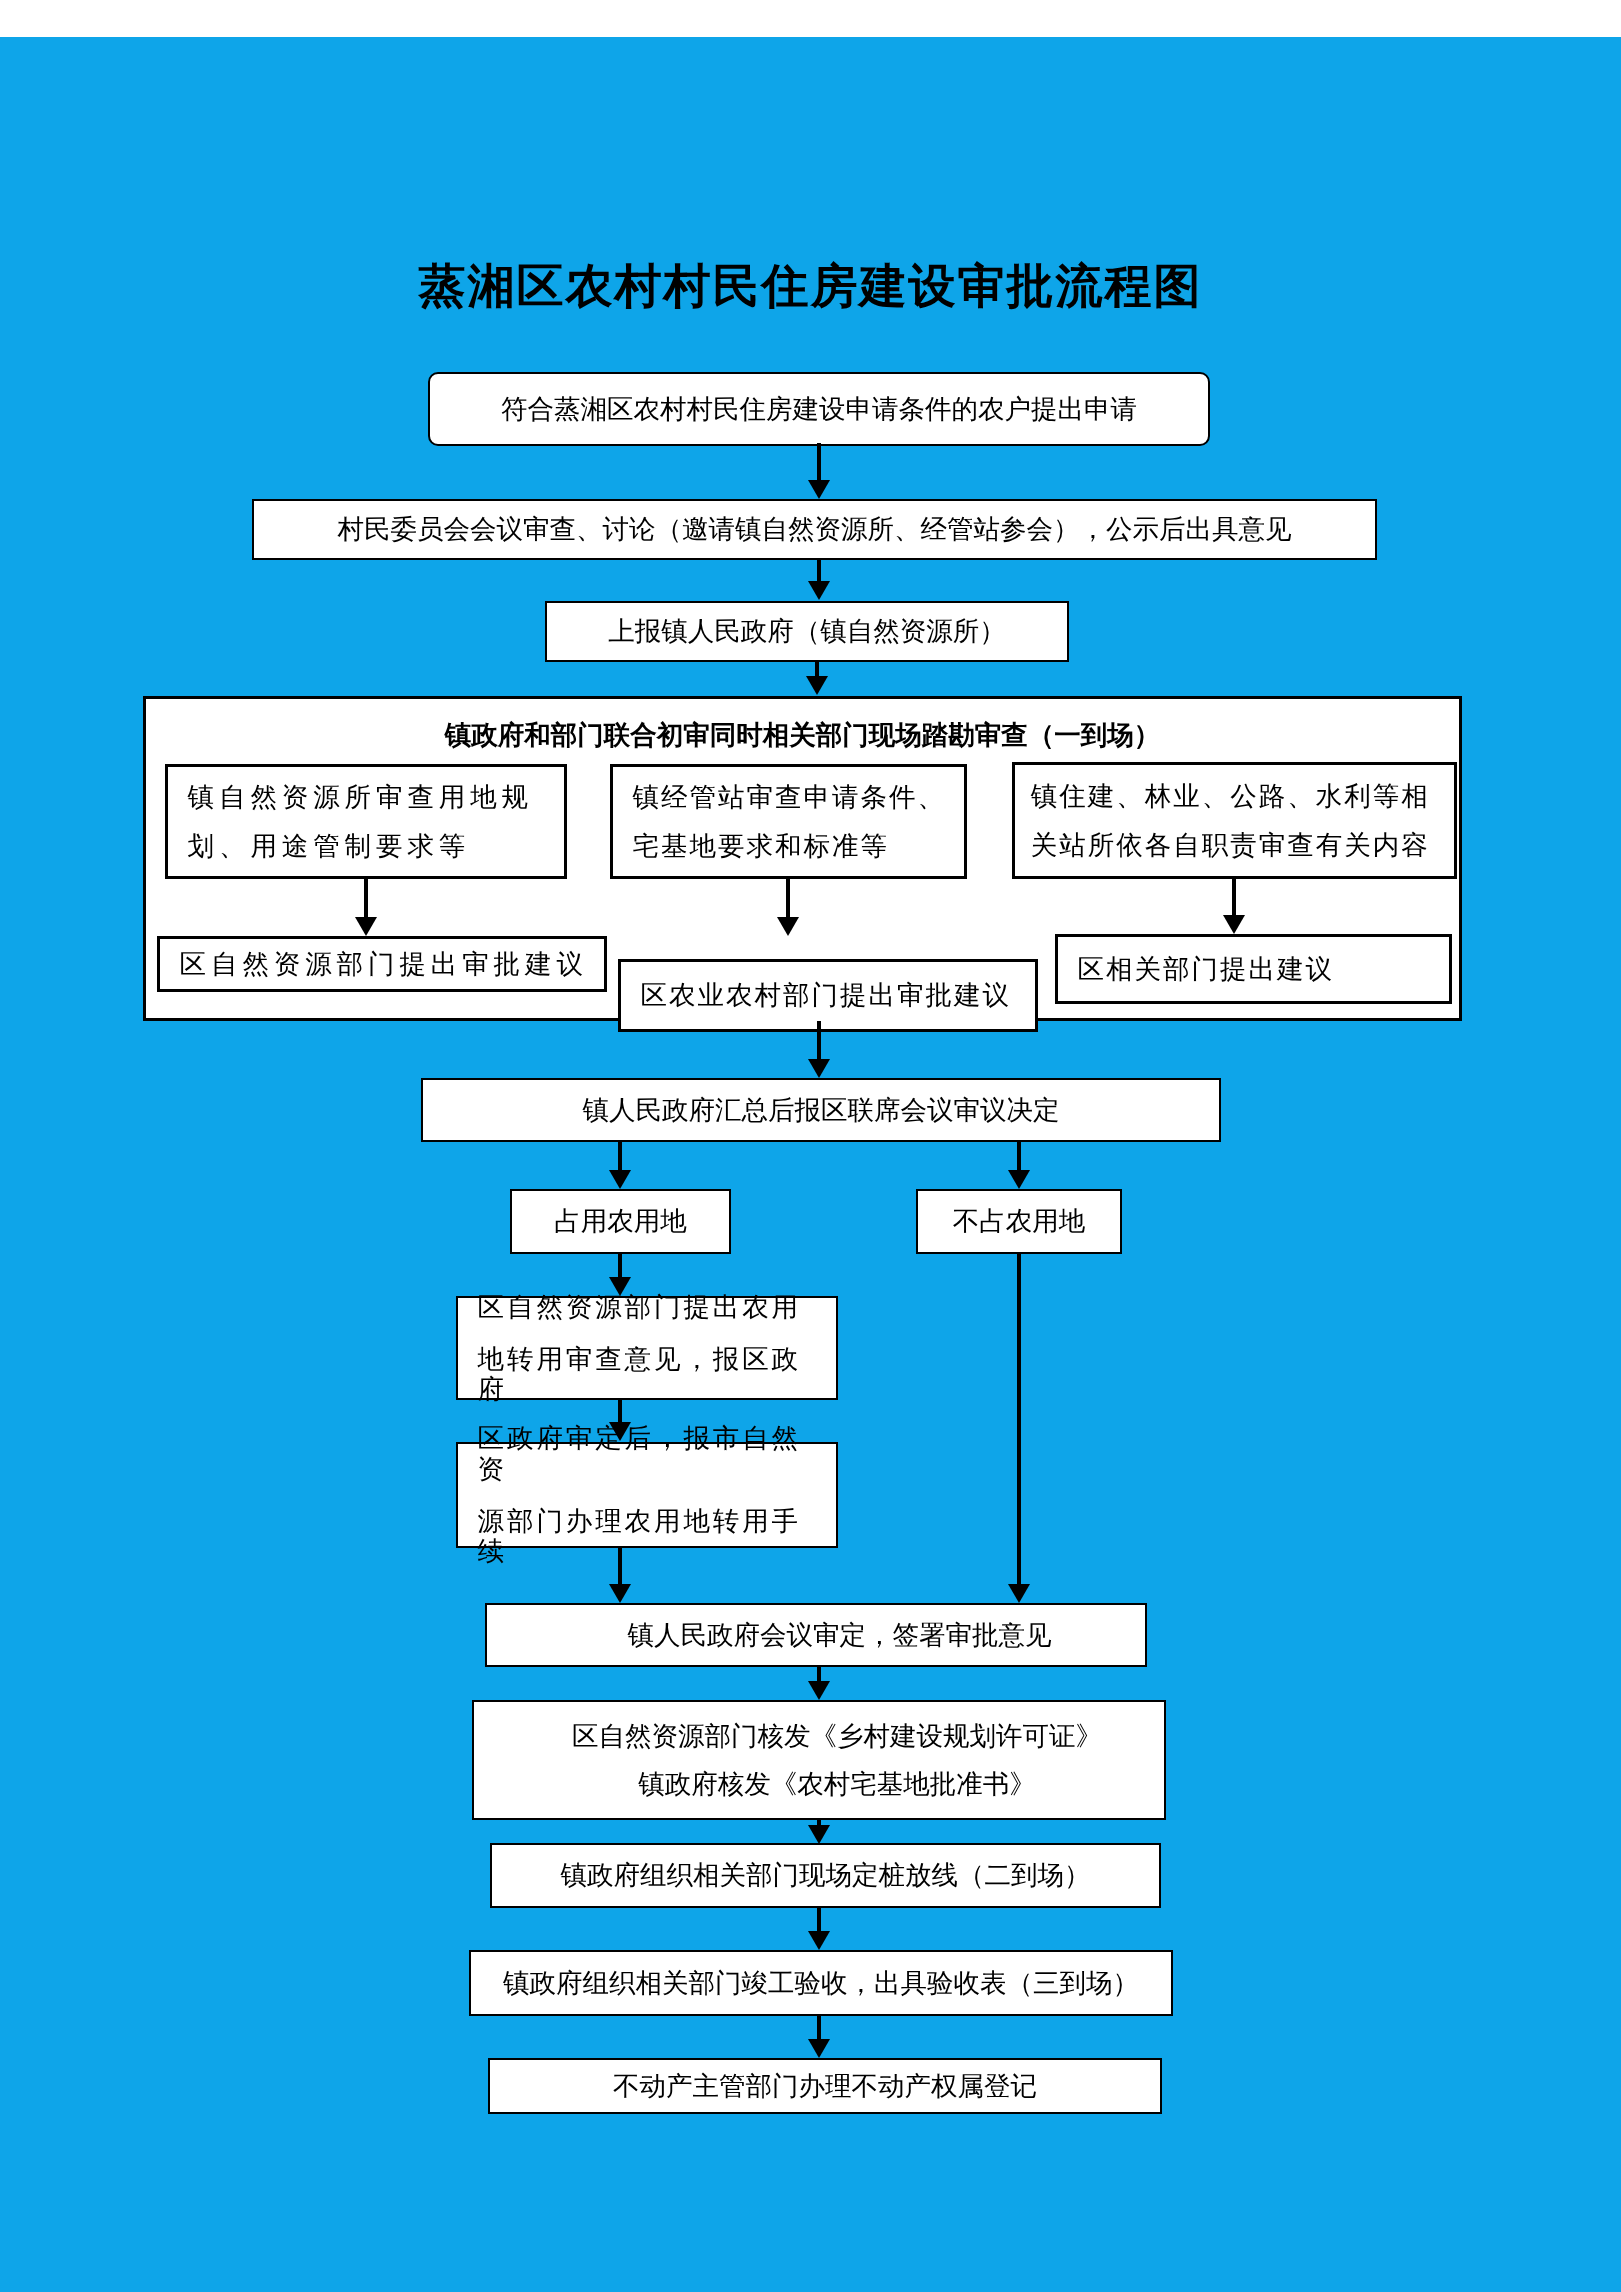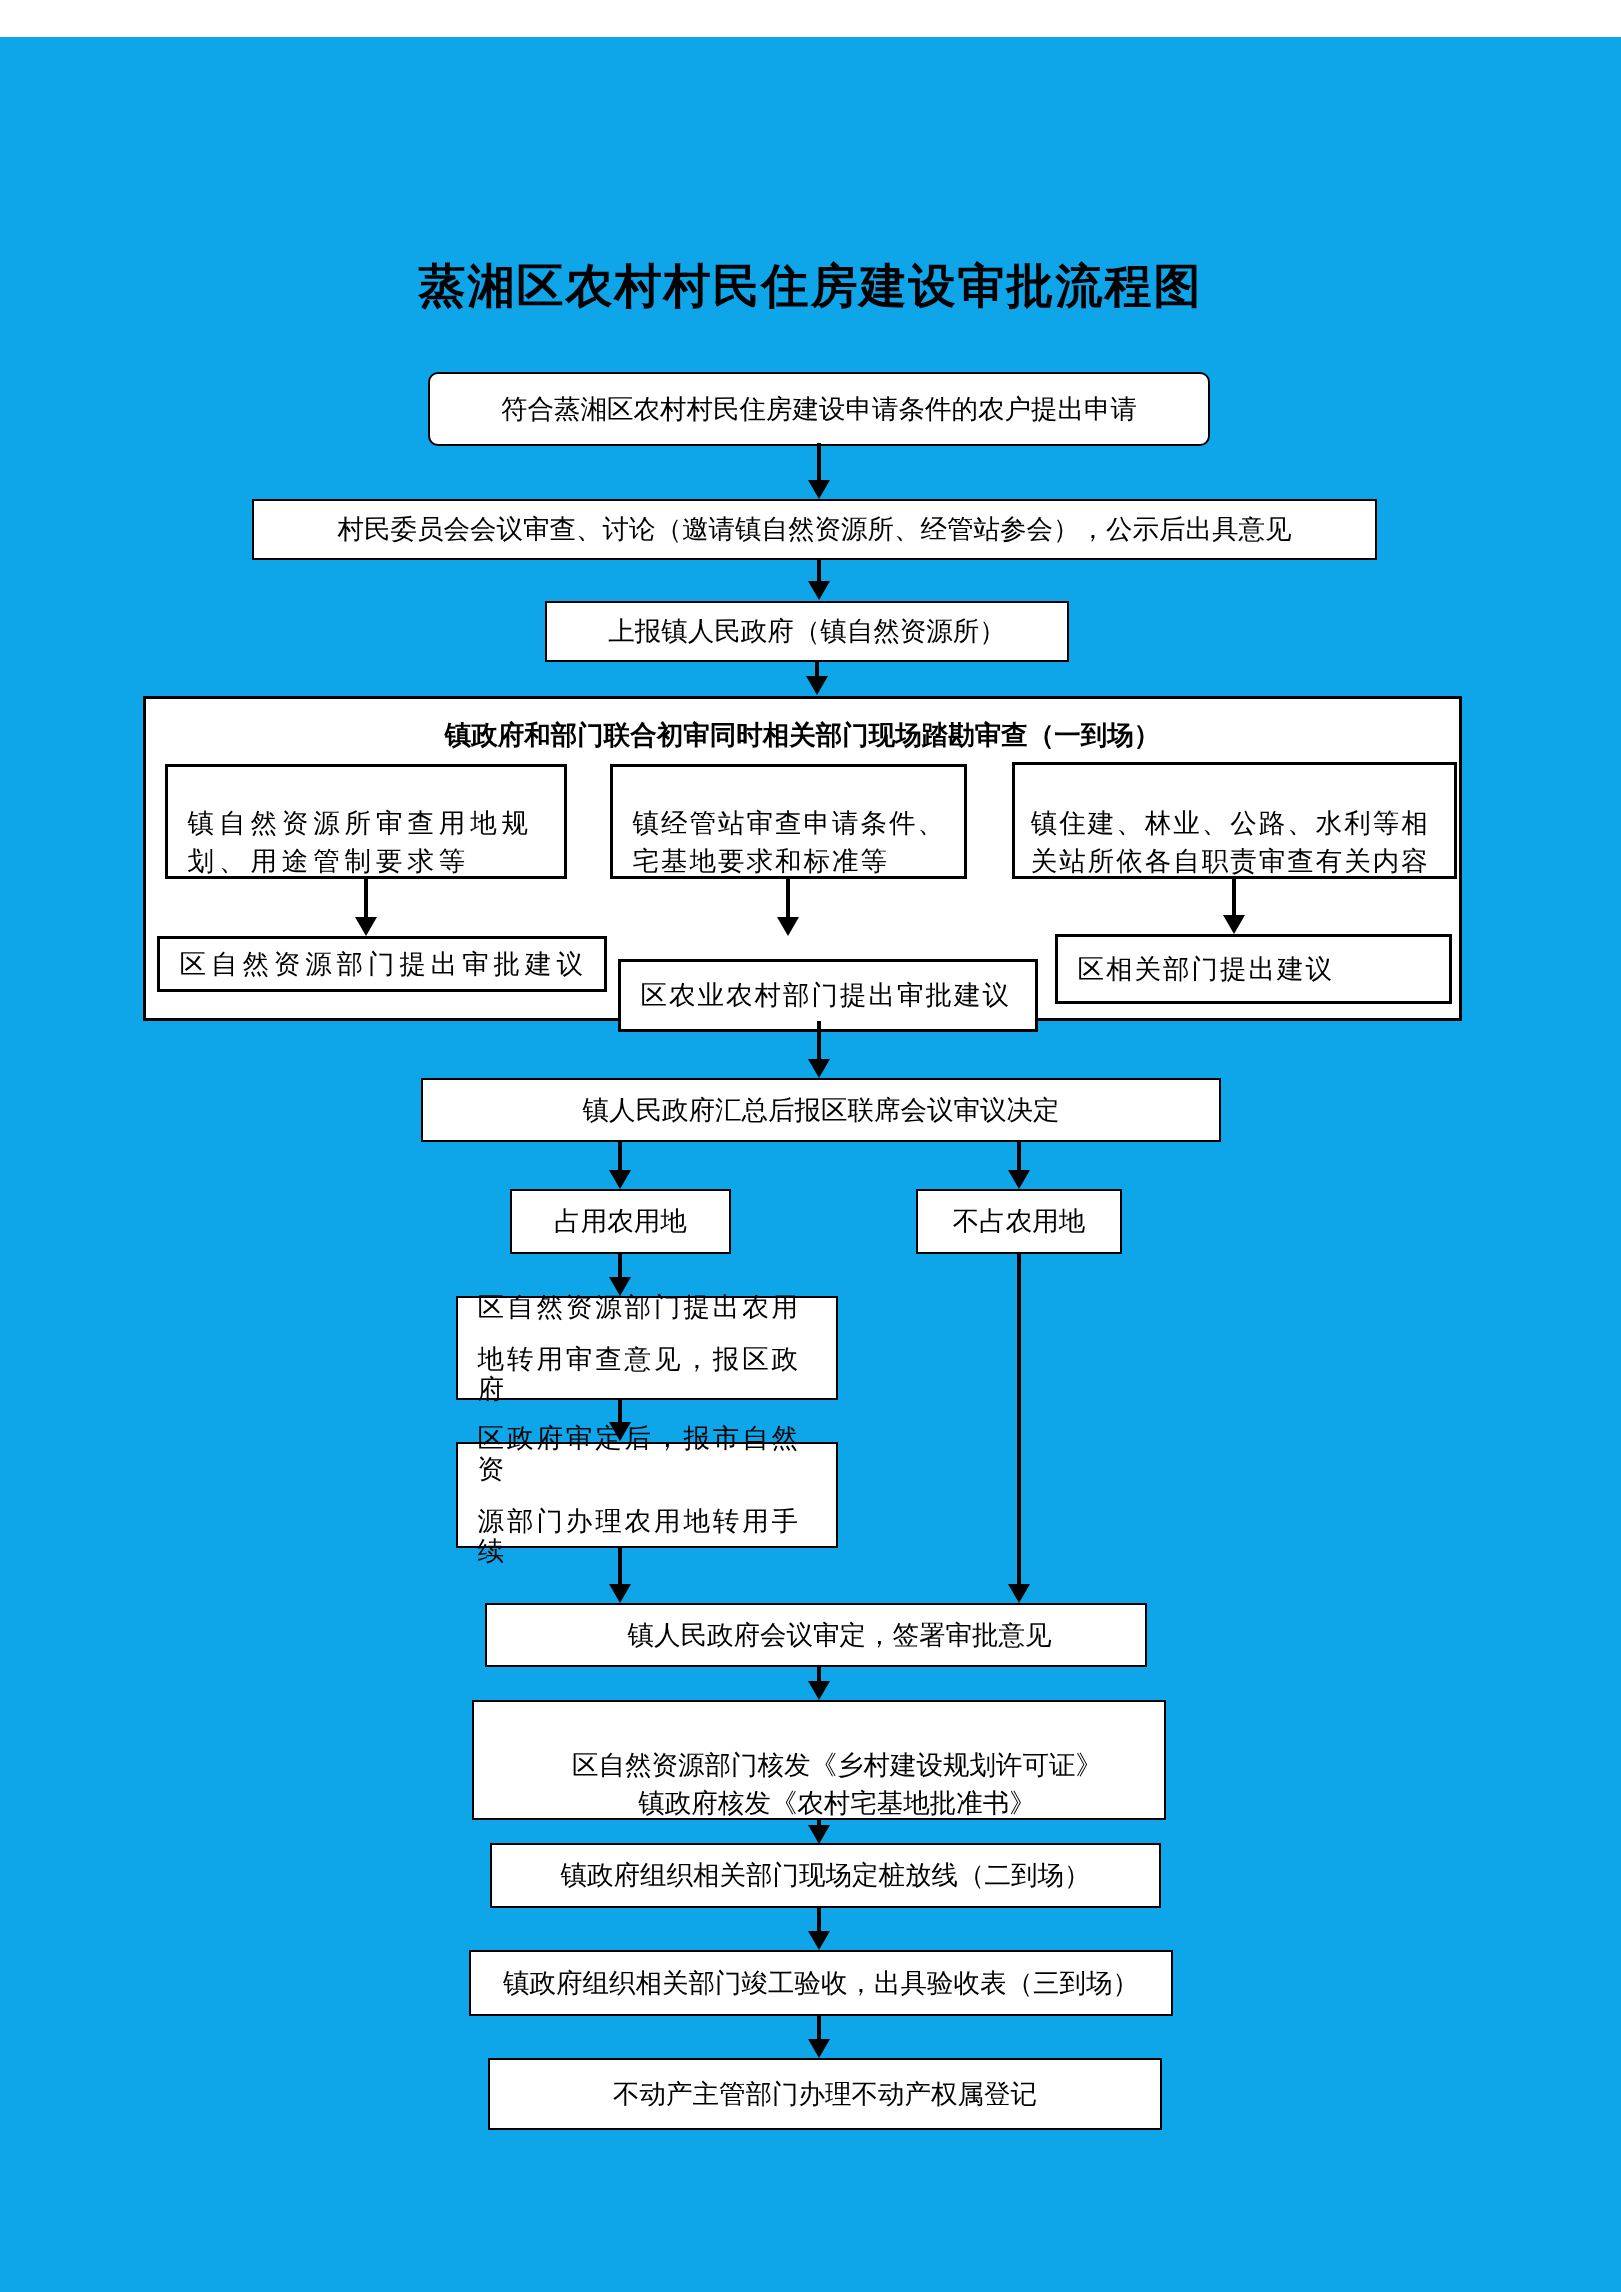--- a/index.html
+++ b/index.html
@@ -18,21 +18,21 @@
   }
   .node{
     position:absolute;box-sizing:border-box;
     border:2.9px solid #000;background:#fff;
     display:flex;flex-direction:column;justify-content:center;
     font-size:26.5px;line-height:1.15;
   }
   .node.center{align-items:center;text-align:center;}
   .node.leftal{align-items:flex-start;text-align:left;padding-left:19.6px;padding-right:9.8px;}
   .node.thick{border-width:3.9px;}
-  .gap18{row-gap:7px;justify-content:flex-end;}
+  .gap18{row-gap:18px;}
   .gap22{row-gap:21.6px;}
   .ls5{letter-spacing:4.9px;}
   .ls3{letter-spacing:2.9px;}
   .ls2{letter-spacing:2px;}
   .container-box{
     position:absolute;box-sizing:border-box;
     border:3.9px solid #000;background:#fff;
   }
   .container-header{
     position:absolute;text-align:center;font-size:26.5px;font-weight:bold;
@@ -201,18 +201,18 @@
   </div>
 
   <div class="node center" style="left:469px;top:1913px;width:704px;height:66px;">
     <span class="t">镇政府组织相关部门竣工验收，出具验收表（三到场）</span>
   </div>
   <div class="arrow" style="left:819px;top:1979px;height:42px;">
     <div class="shaft"></div>
     <div class="head"></div>
   </div>
 
-  <div class="node center" style="left:488px;top:2021px;width:674px;height:72px;">
+  <div class="node center" style="left:488px;top:2021px;width:674px;height:56px;">
     <span class="t">不动产主管部门办理不动产权属登记</span>
   </div>
 
 </div>
 
 
 </body></html>

